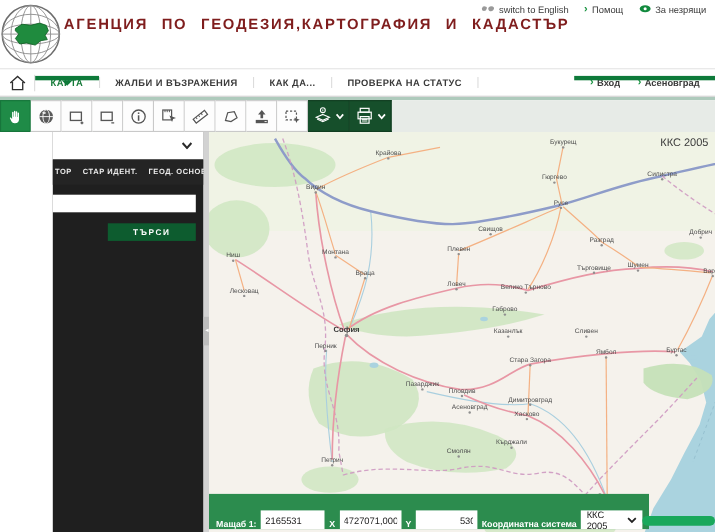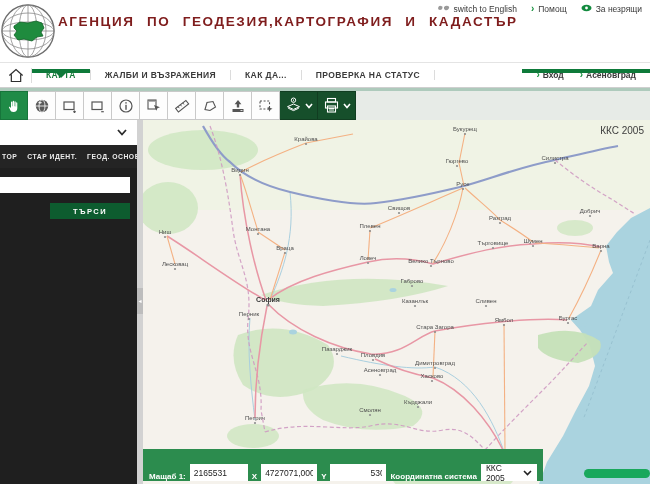--- a/index.html
+++ b/index.html
@@ -44,21 +44,21 @@
   .toolbar { height:29px; background:#e7ebe7; display:flex; align-items:stretch; }
   .tool-btn { width:28px; display:flex; align-items:center; justify-content:center;
     background:#fdfdfd; border:1px solid #c9c9c9; border-left:none; cursor:pointer; }
   .tool-btn:first-child { border-left:1px solid #c9c9c9; }
   .tool-btn.active { background:#1f8b47; border-color:#17753b; }
   .tool-btn.dark { width:38px; background:#164f2b; border-color:#113d21; gap:3px; }
   .tool-btn svg { display:block; }
 
   
   .content { display:flex; height:364px; }
-  .panel { width:137px; background:#1f1f1f; display:flex; flex-direction:column; }
+  .panel { width:137px; background:#1f1f1f; display:flex; flex-direction:column;margin-left:48px; }
   .panel-select { height:25px; background:#fff; display:flex; align-items:center;
     justify-content:flex-end; padding-right:10px; cursor:pointer; }
   .panel-tabs { height:23px; display:flex; align-items:center; gap:10px;
     padding-left:2px; background:#242424; }
   .panel-tab { color:#ececec; font-size:6.8px; font-weight:bold; letter-spacing:.5px;
     white-space:nowrap; cursor:pointer; }
   .panel-input { margin-top:9px; height:16px; border:none; background:#fff;
     width:130px; font-size:9px; padding:0 4px; }
   .panel-search-row { display:flex; justify-content:flex-end; padding-right:7px;
     margin-top:10px; }

